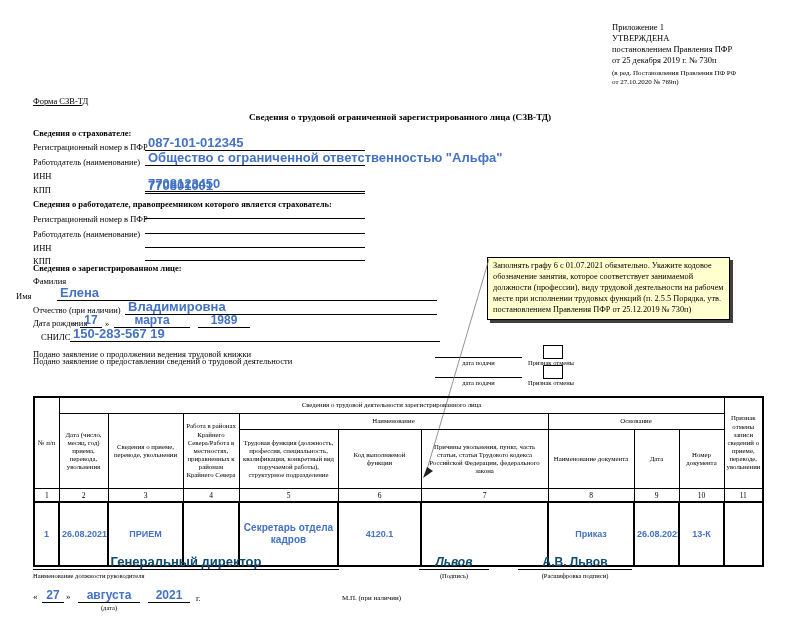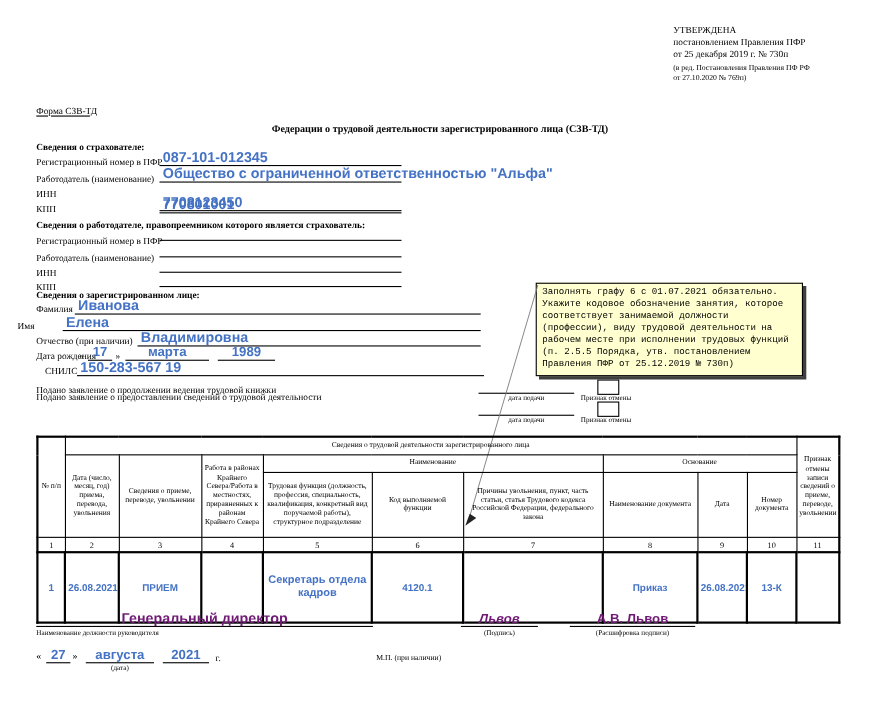--- a/index.html
+++ b/index.html
@@ -11,55 +11,56 @@
   .small{font-size:7px;padding-left:42px;}
   .tiny{font-size:6.5px;}
   .val{color:#4472c4;font-family:"Liberation Sans",sans-serif;font-weight:bold;
        font-size:13px;white-space:nowrap;line-height:1;}
   .fline{border-bottom:1.2px solid #000;}
   .fline .val{position:absolute;left:3px;bottom:1px;}
   .fline .val.ctr{left:0;right:0;text-align:center;}
   .checkbox{position:absolute;width:18px;height:12px;border:1px solid #000;background:#fff;}
   .callout{position:absolute;left:487px;top:257px;width:231px;background:#ffffcf;
            border:1.2px solid #000;box-shadow:3px 3px 0 #3f3f3f;padding:3px 5px;
-           font-family:Liberation Mono, monospace;font-size:8.3px;line-height:1.32;}
+           font-family:Liberation Serif, serif;font-size:8.3px;line-height:1.32;}
   table.main{position:absolute;left:33px;top:396px;width:729px;border-collapse:collapse;
              table-layout:fixed;border:2px solid #000;}
   table.main td{border:1px solid #000;text-align:center;vertical-align:middle;
                 padding:1px 2px;font-size:6.8px;line-height:1.2;overflow:hidden;}
   td.hspan{font-size:8px;height:13px;}
   td.group{font-size:8px;height:13px;}
   td.collbl{height:56px;}
   tr.numrow td{font-size:7.5px;height:12px;padding:0;}
   tr.datarow td{border-width:2px;height:60px;color:#4472c4;
                 font-family:"Liberation Sans",sans-serif;font-weight:bold;font-size:9px;}
   tr.datarow td.fn{font-size:10px;}
-  .sigval{position:absolute;left:0;right:0;bottom:1px;text-align:center;color:#701a75;
+  .sigval{position:absolute;left:0;right:0;bottom:1px;text-align:center;color:#0c4a6e;
           font-family:"Liberation Sans",sans-serif;font-weight:bold;line-height:1;}
   .underlabel{position:absolute;text-align:center;font-size:6.5px;}
   svg.leader{position:absolute;left:0;top:0;pointer-events:none;}
 </style>
 </head>
 <body>
 
 <div class="page">
 
   <div class="abs" style="left:612px;top:22px;width:186px;font-size:8.5px;line-height:11px;">
+    <div>Приложение 1</div>
     <div>УТВЕРЖДЕНА</div>
     <div>постановлением Правления ПФР</div>
     <div>от 25 декабря 2019 г. № 730п</div>
     <div style="margin-top:3px;font-size:7px;line-height:9px;">
       <div>(в ред. Постановления Правления ПФ РФ</div>
       <div>от 27.10.2020 № 769п)</div>
     </div>
   </div>
 
   <div class="abs lbl" style="left:33px;top:96px;text-decoration:underline;">Форма СЗВ-ТД</div>
 
-  <div class="abs bold" style="left:0;top:112px;width:800px;text-align:center;font-size:9.2px;">Федерации о трудовой деятельности зарегистрированного лица (СЗВ-ТД)</div>
+  <div class="abs bold" style="left:0;top:112px;width:800px;text-align:center;font-size:9.2px;">Сведения о трудовой ограниченной зарегистрированного лица (СЗВ-ТД)</div>
 
   <div class="abs lbl bold" style="left:33px;top:128px;">Сведения о страхователе:</div>
 
   <div class="abs lbl" style="left:33px;top:142px;">Регистрационный номер в ПФР</div>
   <div class="abs fline" style="left:145px;top:137px;width:220px;height:13px;">
     <span class="val">087-101-012345</span>
     </div>
 
   <div class="abs lbl" style="left:33px;top:157px;">Работодатель (наименование)</div>
   <div class="abs fline" style="left:145px;top:152px;width:220px;height:13px;">
@@ -94,23 +95,20 @@
     </div>
 
   <div class="abs lbl" style="left:33px;top:256px;">КПП</div>
   <div class="abs fline" style="left:145px;top:248px;width:220px;height:12px;">
     <span class="val"></span>
     </div>
 
   <div class="abs lbl bold" style="left:33px;top:263px;">Сведения о зарегистрированном лице:</div>
 
   <div class="abs lbl" style="left:33px;top:276px;">Фамилия</div>
-  <div class="abs fline" style="left:68px;top:271px;width:369px;height:14px;">
-    <span class="val">Иванова</span>
-    </div>
 
   <div class="abs lbl" style="left:16px;top:291px;">Имя</div>
   <div class="abs fline" style="left:57px;top:286px;width:380px;height:14px;">
     <span class="val">Елена</span>
     </div>
 
   <div class="abs lbl" style="left:33px;top:305px;">Отчество (при наличии)</div>
   <div class="abs fline" style="left:125px;top:300px;width:312px;height:14px;">
     <span class="val">Владимировна</span>
     </div>

